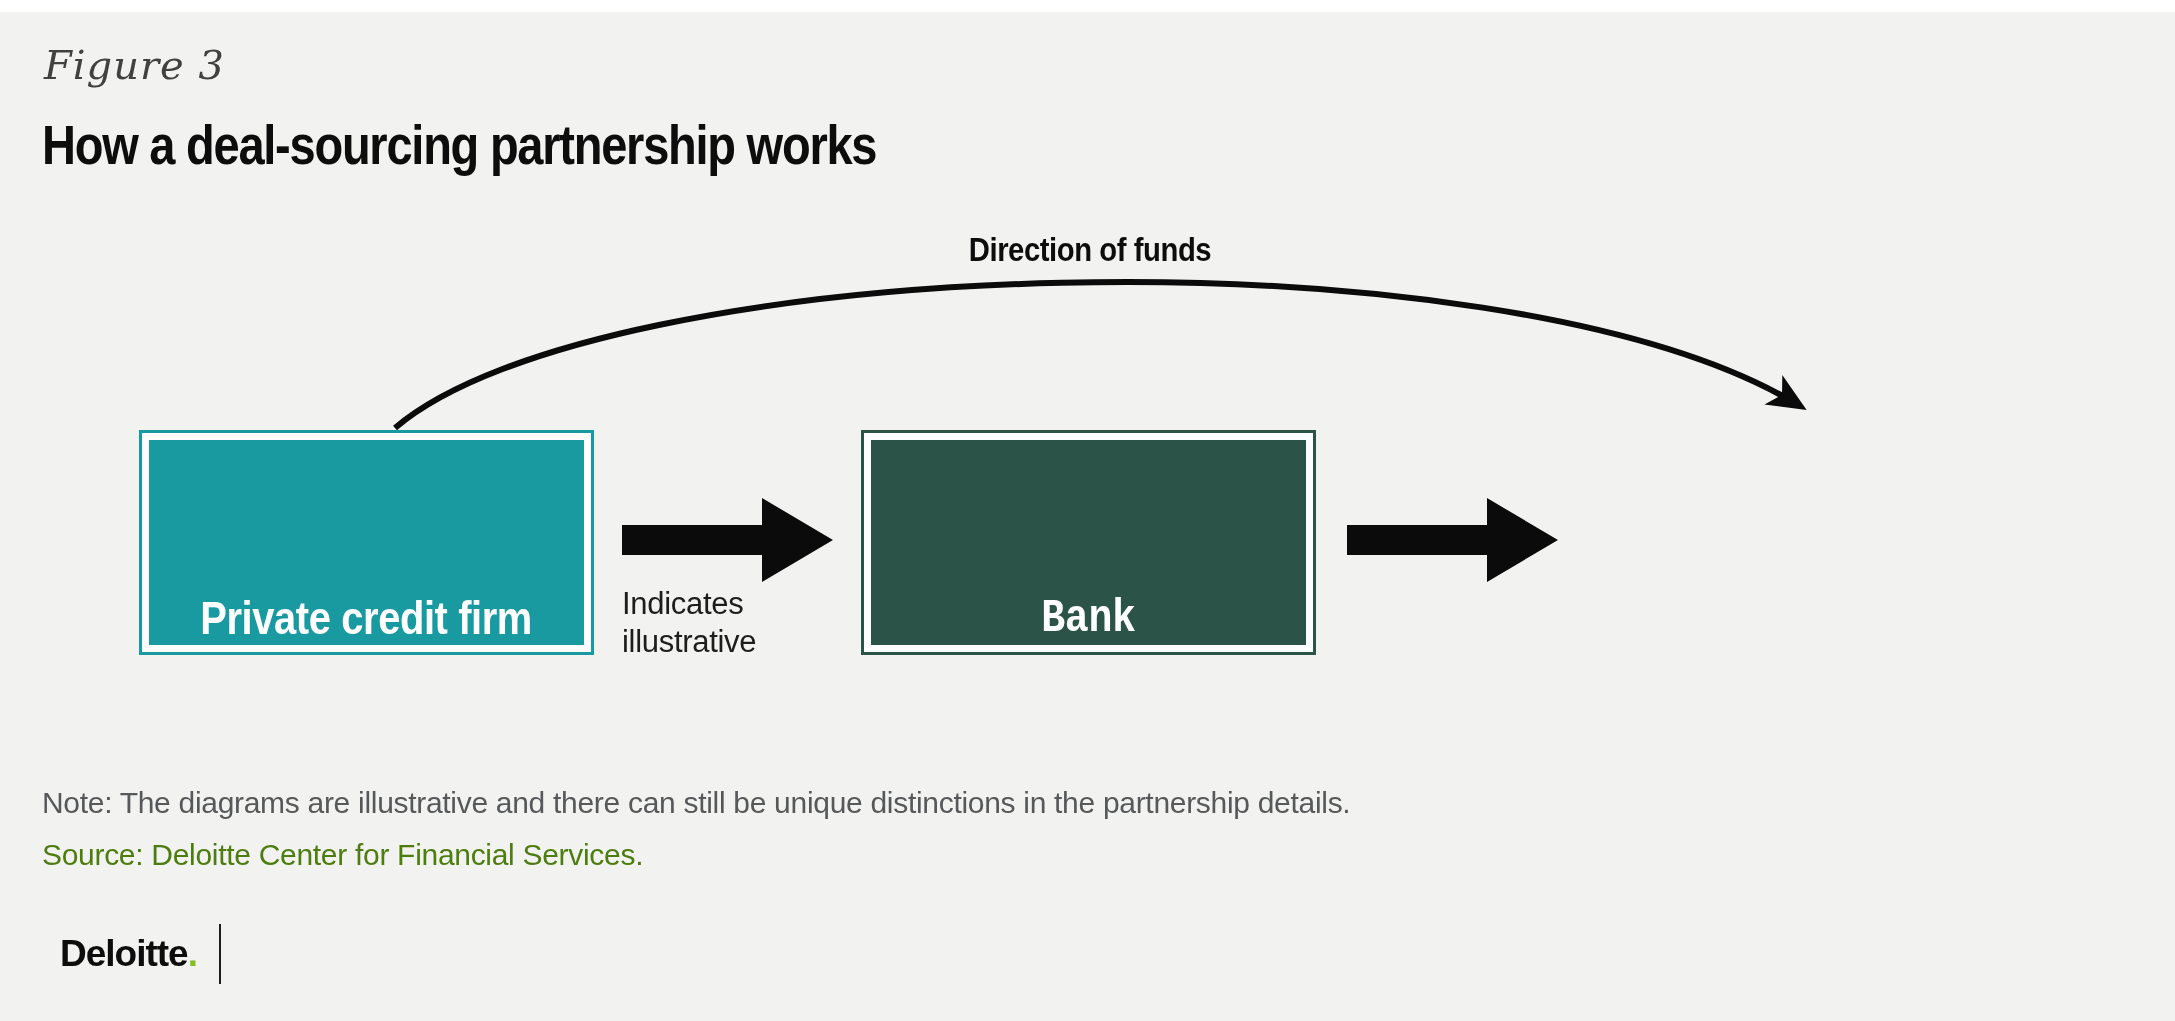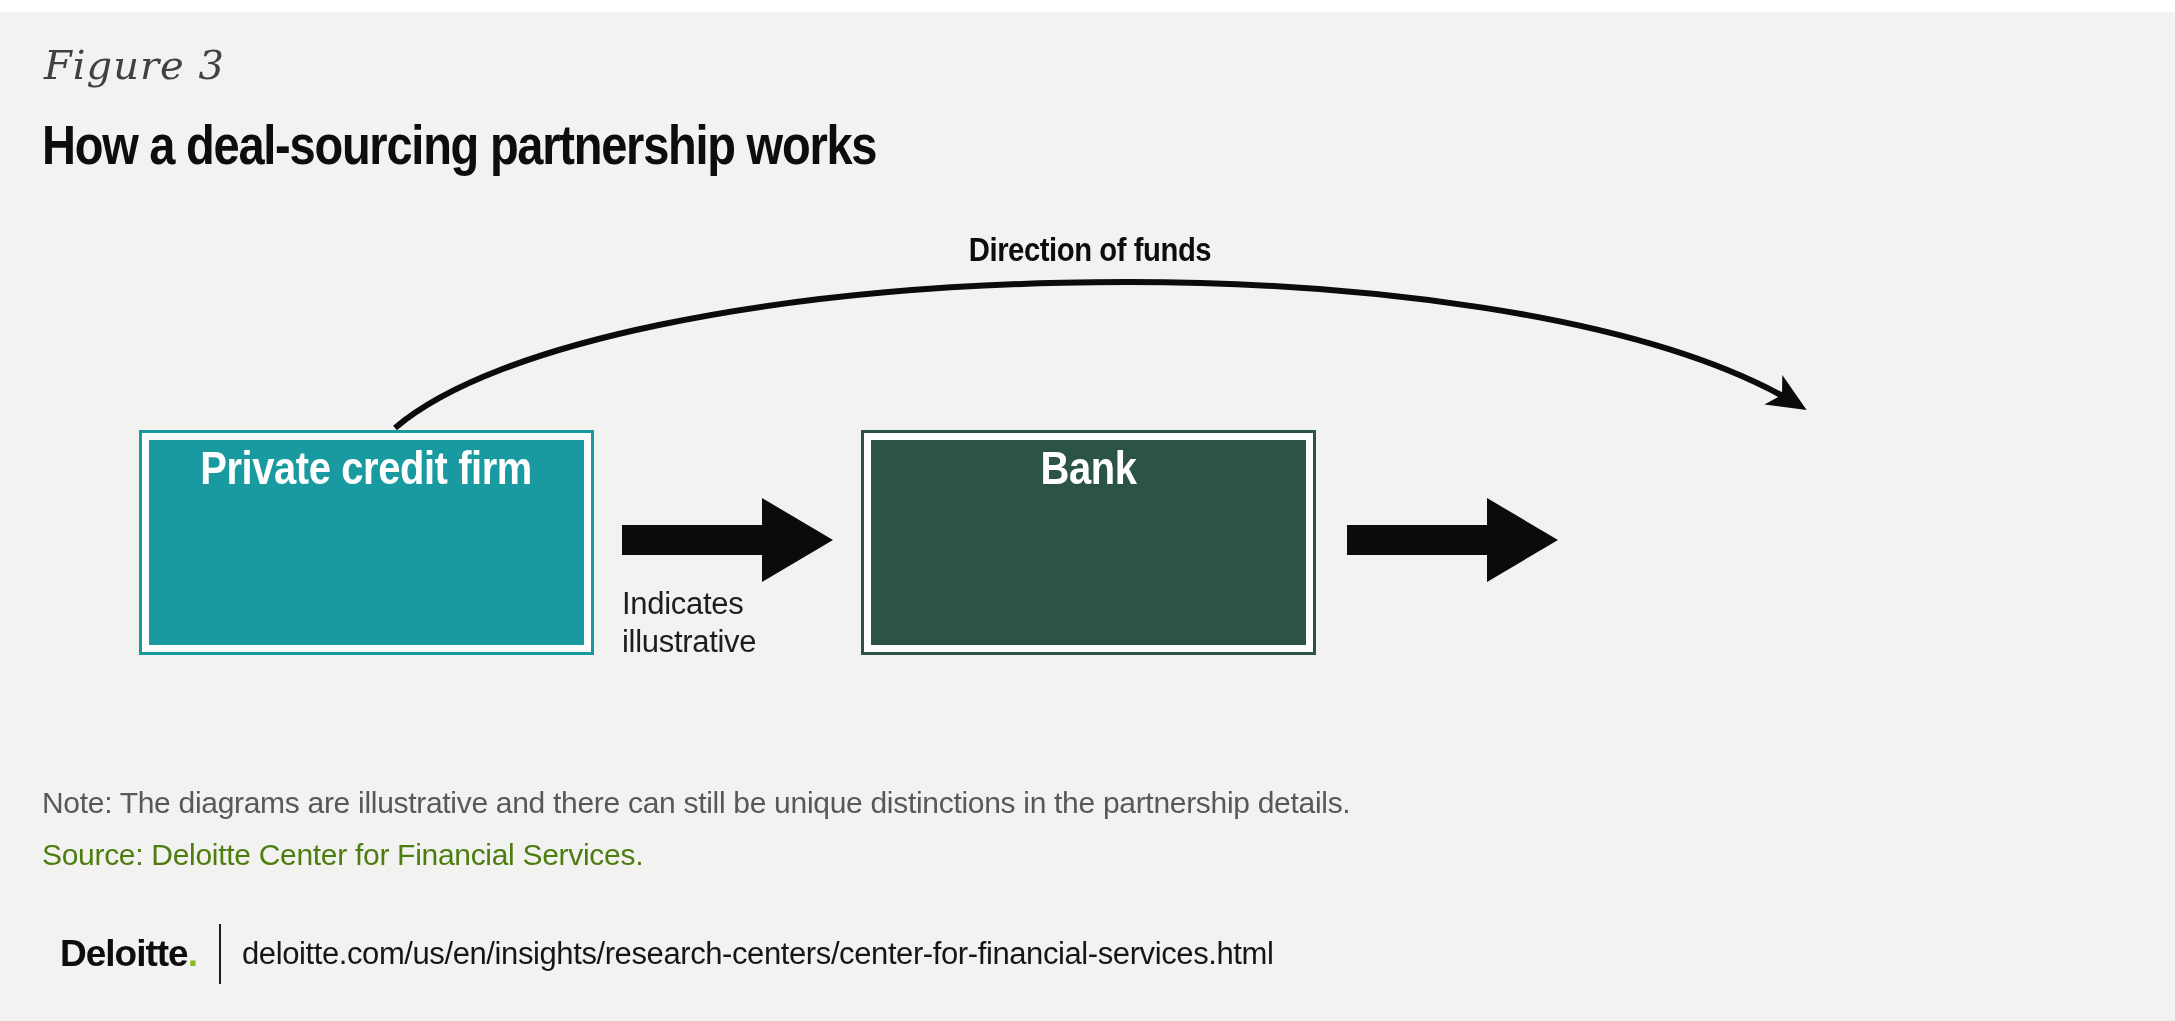--- a/index.html
+++ b/index.html
@@ -52,21 +52,21 @@
     box-sizing: border-box;
     border: 3px solid;
     background: #ffffff;
     padding: 7px;
   }
   .node-1 { left: 139px; border-color: #189aa0; }
   .node-2 { left: 861px; border-color: #2c5347; }
   .node-3 { left: 1583px; border-color: #1e93d1; }
   .node-fill {
     width: 100%; height: 100%;
-    display: flex; align-items: flex-start; justify-content: center;
+    display: flex; align-items: flex-end; justify-content: center;
   }
   .node-1 .node-fill { background: #189aa0; }
   .node-2 .node-fill { background: #2c5347; }
   .node-3 .node-fill { background: #1e93d1; }
   .node-label {
     color: #ffffff;
     font-size: 47px;
     font-weight: 800;
     letter-spacing: -0.5px;
     transform: scaleX(0.85);
@@ -138,31 +138,30 @@
   </svg>
 
   <div class="funds-label">Direction of funds</div>
 
   <div class="node node-1" style="border-color: rgb(24, 154, 160);">
     <div class="node-fill" style="background-color: rgb(24, 154, 160);">
       <span class="node-label">Private credit firm</span>
     </div>
   </div>
 
-  <div class="node node-2" style="border-color: rgb(44, 83, 71);">
+  <div class="node node-2" style="border-color: rgb(44, 83, 71); font-family: Liberation Mono, monospace;">
     <div class="node-fill" style="background-color: rgb(44, 83, 71);">
       <span class="node-label">Bank</span>
     </div>
   </div>
 
 
   <div class="relationship-caption">Indicates
 illustrative</div>
 </div>
 
 <div class="note-line">Note: The diagrams are illustrative and there can still be unique distinctions in the partnership details.</div>
 <div class="source-line">Source: Deloitte Center for Financial Services.</div>
 
 <div class="footer">
   <div class="brand"><span>Deloitte</span><span class="brand-dot" style="color: rgb(134, 188, 37);">.</span></div>
   <div class="footer-divider"></div>
-  <div class="footer-url">deloitte.com/us/en/insights/research-centers/center-for-financial-services.html</div>
 </div>
 
 </body></html>

